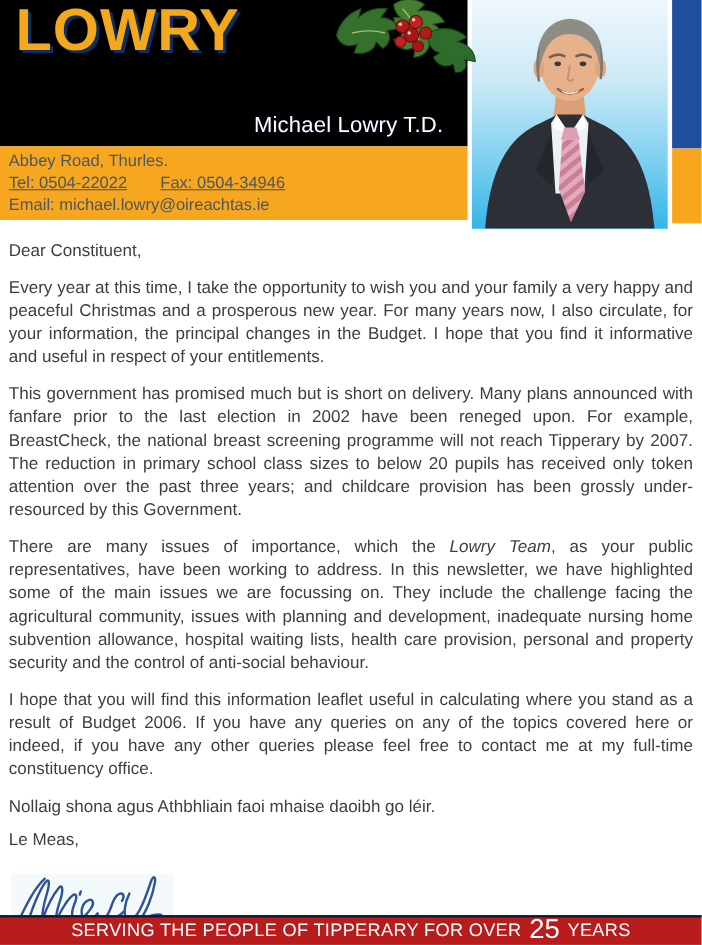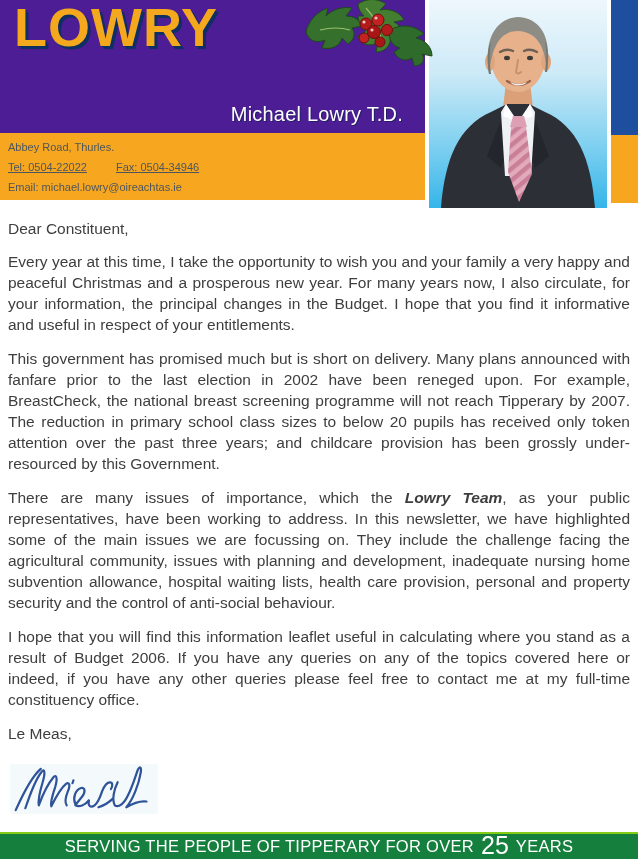--- a/index.html
+++ b/index.html
@@ -5,21 +5,21 @@
   * { margin:0; padding:0; box-sizing:border-box; }
   html,body { background:#ffffff; }
   body { font-family:"Liberation Sans", sans-serif; }
   .page {
     position:relative; width:638px; height:859px; background:#ffffff;
     overflow:hidden; margin:0 auto;
   }
   
   .header-blue {
     position:absolute; left:0; top:0; width:425px; height:133px;
-    background:#4c1d95;
+    background:#000000;
   }
   .title-main {
     position:absolute; left:14px; top:0px;
     font-size:54px; font-weight:bold; letter-spacing:1px;
     color:#f3a81e; line-height:1.0;
     text-shadow:3px 3px 0 #0e2f63, 1px 1px 0 #0e2f63;
   }
   .title-sub {
     position:absolute; left:8px; top:53px;
     font-size:37px; font-weight:bold; letter-spacing:-1px;
@@ -27,21 +27,21 @@
     text-shadow:2px 3px 0 #0e2f63, 1px 24px 0 rgba(14,42,88,0.50);
   }
   .byline {
     position:absolute; right:22px; bottom:7px;
     font-size:20px; font-weight:normal; color:#ffffff; letter-spacing:0.2px;
     text-shadow:1px 1px 0 rgba(10,30,70,0.6);
   }
   .contact-band {
     position:absolute; left:0; top:133px; width:425px; height:67px;
     background:#f7a71f; padding:4px 0 0 8px;
-    color:#4d565e; font-size:11px; line-height:20px;
+    color:#4d565e; font-size:15px; line-height:20px;
   }
   .contact-band .telfax span { display:inline-block;text-decoration:underline; }
   .contact-band .telfax .fax { margin-left:26px; }
   .photo-frame {
     position:absolute; left:429px; top:0; width:178px; height:208px;
     background:linear-gradient(to bottom, #eef7fc 0%, #cdeaf7 35%, #7fd0f0 70%, #35b5e9 100%);
     overflow:hidden;
   }
   .photo-frame svg { display:block; width:178px; height:208px; }
   .stripe-blue {
@@ -55,30 +55,30 @@
   }
   
   .letter {
     position:absolute; left:0; top:208px; width:638px; padding:10px 8px 0 8px;
     color:#3e3e3e; font-size:15.5px; line-height:21px;
   }
   .letter p { text-align:justify; margin:0 0 13px 0; }
   .letter .salutation { margin-bottom:12px; text-align:left; }
   .letter .gaelic, .letter .closing { text-align:left; margin-bottom:9px; }
   .letter .closing { margin-bottom:20px; }
-  .team { font-weight:bold; font-style:italic; }
+  .team { font-weight:normal; font-style:italic; }
   
   .signature-box {
     width:148px; height:50px; margin:2px 0 0 2px;
     background:rgba(214,232,246,0.28); border-radius:2px;
   }
   
   .footer-banner {
     position:absolute; left:0; bottom:0; width:638px; height:27px;
-    background:#15803d; border-top:2px solid #84cc16;
+    background:#b91c1c; border-top:2px solid #0f172a;
     display:flex; align-items:center; justify-content:center; gap:7px;
     color:#ffffff;
   }
   .footer-banner .ft { font-size:16.5px; letter-spacing:0.3px; }
   .footer-banner .ft-num { font-size:25px; letter-spacing:0; position:relative; top:-1px; }
 </style>
 </head>
 <body>
 
 <div class="page">
@@ -161,20 +161,21 @@
 
   <div class="stripe-blue"></div>
   <div class="stripe-orange"></div>
 
   <div class="letter">
     <p class="salutation">Dear Constituent,</p>
     <p>Every year at this time, I take the opportunity to wish you and your family a very happy and peaceful Christmas and a prosperous new year. For many years now, I also circulate, for your information, the principal changes in the Budget. I hope that you find it informative and useful in respect of your entitlements.</p>
     <p>This government has promised much but is short on delivery. Many plans announced with fanfare prior to the last election in 2002 have been reneged upon. For example, BreastCheck, the national breast screening programme will not reach Tipperary by 2007. The reduction in primary school class sizes to below 20 pupils has received only token attention over the past three years; and childcare provision has been grossly under-resourced by this Government.</p>
     <p><span>There are many issues of importance, which the </span><span class="team">Lowry Team</span><span>, as your public representatives, have been working to address. In this newsletter, we have highlighted some of the main issues we are focussing on. They include the challenge facing the agricultural community, issues with planning and development, inadequate nursing home subvention allowance, hospital waiting lists, health care provision, personal and property security and the control of anti-social behaviour.</span></p>
     <p>I hope that you will find this information leaflet useful in calculating where you stand as a result of Budget 2006. If you have any queries on any of the topics covered here or indeed, if you have any other queries please feel free to contact me at my full-time constituency office.</p>
+    <p class="gaelic">Nollaig shona agus Athbhliain faoi mhaise daoibh go léir.</p>
     <p class="closing">Le Meas,</p>
 
     <div class="signature-box">
       <svg viewBox="0 0 150 52" width="148" height="50" aria-hidden="true">
         <g fill="none" stroke="#2f5398" stroke-width="2.3" stroke-linecap="round" stroke-linejoin="round">
           <path d="M4,48 C12,30 22,12 30,5"></path>
           <path d="M14,46 C20,28 27,13 31,8 C34,4 35,9 32,19 C29,29 27,38 28,43 C32,32 38,20 43,14 C46,10 48,14 45,24 C42,33 40,41 41,44 C46,34 51,25 56,21 C60,18 61,22 58,29 C56,34 55,40 57,43"></path>
           <path d="M63,20 L64,17"></path>
           <path d="M66,42 C63,35 66,27 72,25 C76,24 77,29 73,34 C70,38 67,41 66,43 C70,45 76,43 80,38"></path>
           <path d="M80,38 C79,44 82,46 86,43 C90,40 92,34 94,28 C96,23 99,19 102,19 C105,19 105,23 103,26"></path>

